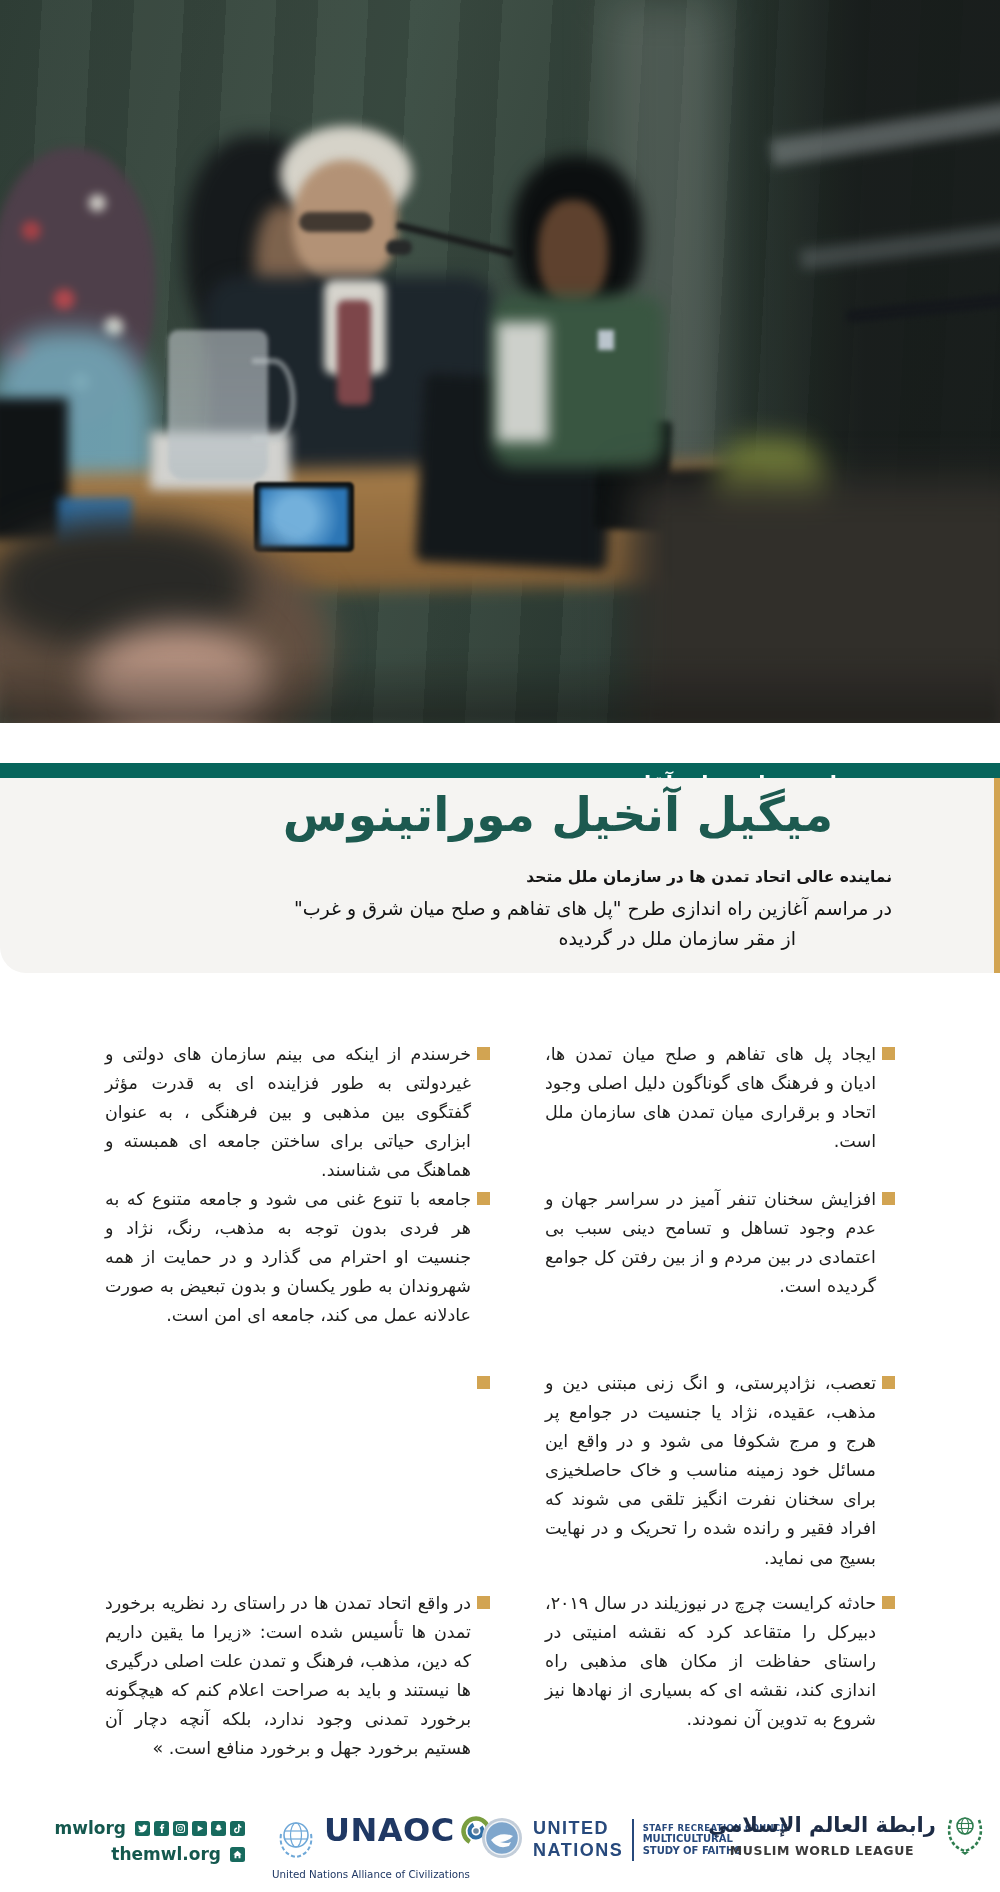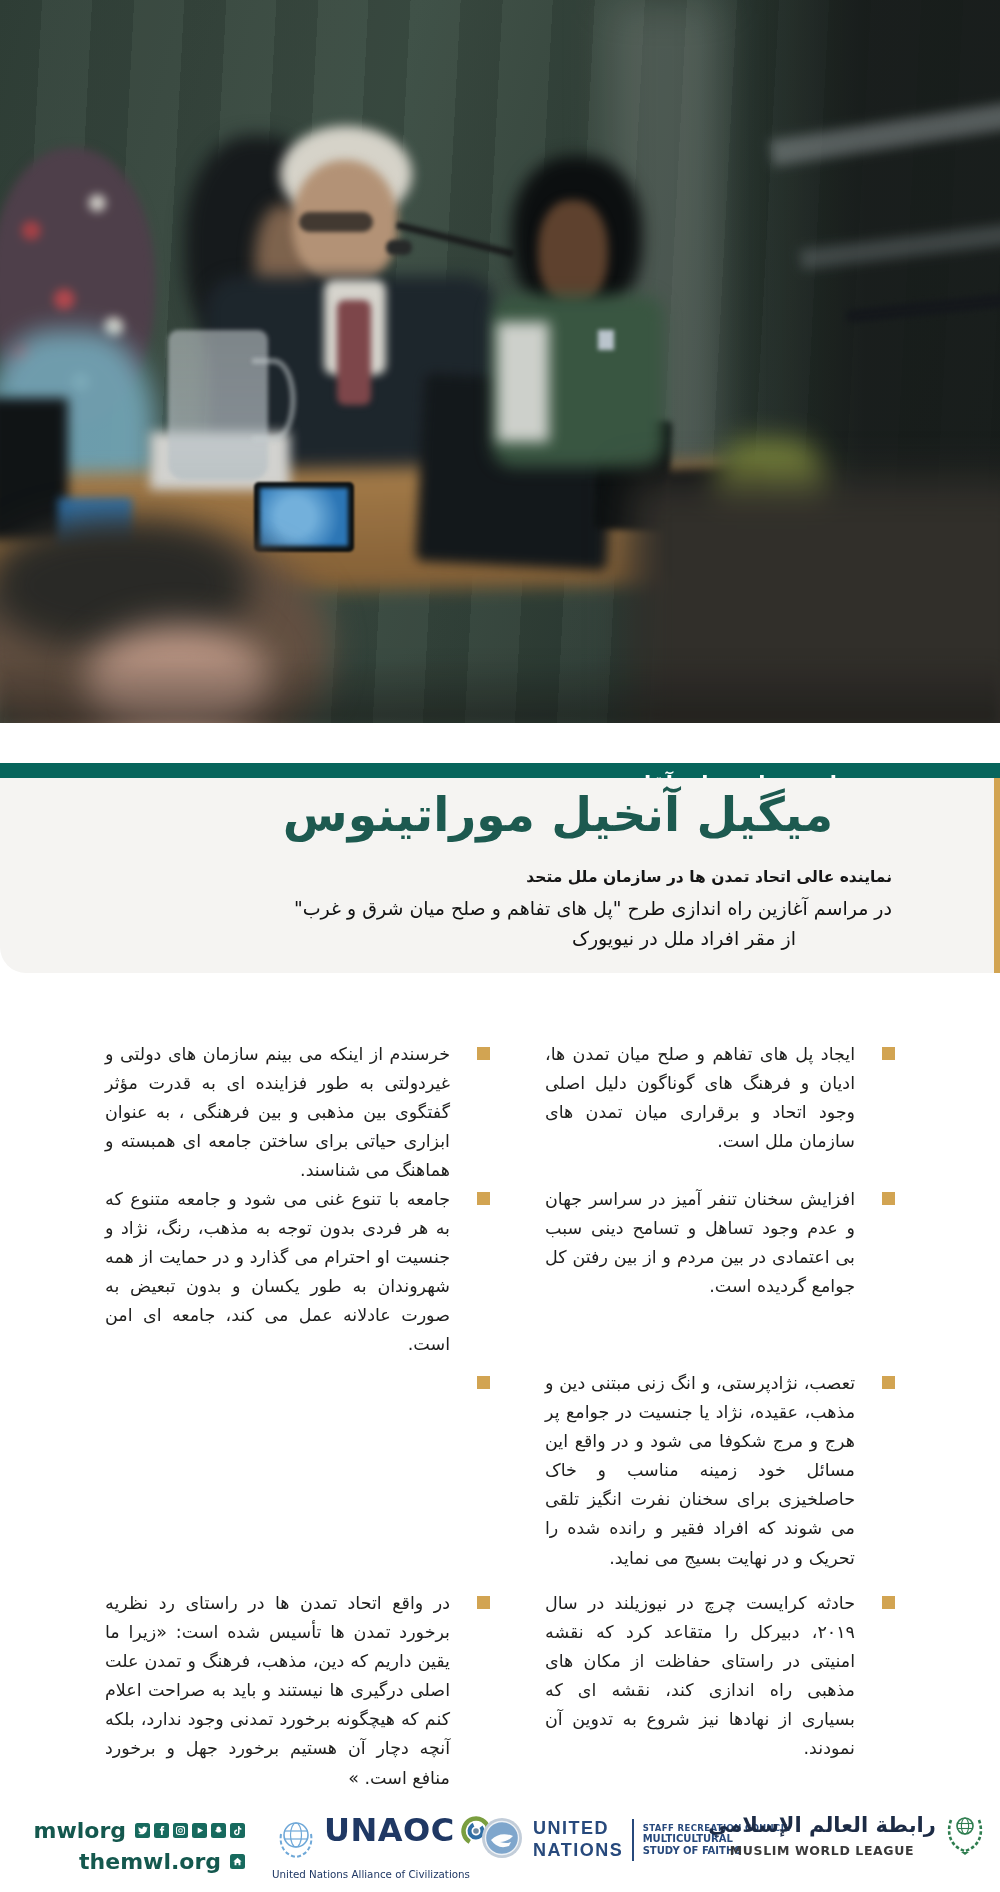--- a/index.html
+++ b/index.html
@@ -23,28 +23,28 @@
   .goldbar{position:absolute;top:0;right:0;width:6px;height:100%;background:#d2a452;}
   .card h1{margin:0;padding-top:8px;position:relative;left:58px;text-align:center;direction:rtl;
            font-size:47px;line-height:1.25;color:#1d5a50;font-weight:bold;}
   .role{position:absolute;top:90px;right:108px;direction:rtl;font-size:15.5px;font-weight:bold;color:#161616;}
   .event1{position:absolute;top:119px;right:108px;direction:rtl;font-size:19px;color:#121212;}
   .event2{position:absolute;top:149px;right:204px;direction:rtl;font-size:19px;color:#121212;}
   
   .quotes{position:absolute;top:1040px;right:105px;width:790px;display:grid;direction:rtl;
           grid-template-columns:350px 385px;column-gap:55px;
           grid-template-rows:minmax(138px,auto) minmax(184px,auto) minmax(220px,auto) auto;}
-  .q{display:flex;gap:27px;align-items:flex-start;}
+  .q{display:flex;gap:6px;align-items:flex-start;}
   .q .mk{width:13px;height:13px;background:#d2a452;margin-top:7px;flex:0 0 13px;}
   .q p{margin:0;font-size:17.5px;line-height:1.66;text-align:justify;color:#1f1f1d;direction:rtl;}
   
   .footer{position:absolute;left:0;top:1800px;width:1000px;height:80px;}
   .social{position:absolute;left:105px;top:18px;width:140px;color:#14584e;}
   .srow{display:flex;justify-content:flex-end;align-items:center;gap:4px;margin-bottom:6px;}
-  .srow .lbl{font-size:22px;font-weight:bold;margin-right:5px;color:#14584e;}
+  .srow .lbl{font-size:17px;font-weight:bold;margin-right:5px;color:#14584e;}
   .sq{width:15px;height:15px;background:#176a5e;border-radius:2.5px;display:flex;
       align-items:center;justify-content:center;flex:0 0 15px;}
   .unaoc{position:absolute;left:272px;top:14px;width:195px;}
   .unaoc .row{display:flex;gap:4px;}
   .unaoc .name{font-size:32px;font-weight:bold;color:#1f3864;letter-spacing:.5px;line-height:1;}
   .unaoc .cap{font-size:10.3px;color:#1f3864;margin-top:2px;text-align:center;white-space:nowrap;}
   .unlogo{position:absolute;left:480px;top:16px;display:flex;align-items:center;gap:9px;}
   .unlogo .uname{font-family:Liberation Sans, sans-serif;font-size:18px;font-weight:bold;color:#27497c;
                  letter-spacing:1.5px;line-height:1.2;}
   .unlogo .div{width:1.5px;height:42px;background:#27497c;}
@@ -108,21 +108,21 @@
 
   <div class="banner">
     <span>از سخنان جناب آقای</span>
   </div>
 
   <div class="card">
     <div class="goldbar"></div>
     <h1>میگیل آنخیل موراتینوس</h1>
     <div class="role">نماینده عالی اتحاد تمدن ها در سازمان ملل متحد</div>
     <div class="event1">در مراسم آغازین راه اندازی طرح "پل های تفاهم و صلح میان شرق و غرب"</div>
-    <div class="event2">از مقر افراد ملل در نیویورک</div>
+    <div class="event2">از مقر سازمان ملل در گردیده</div>
   </div>
 
   <div class="quotes">
     <div class="q">
         <span class="mk"></span>
         <p>ایجاد پل های تفاهم و صلح میان تمدن ها، ادیان و فرهنگ های گوناگون دلیل اصلی وجود اتحاد و برقراری میان تمدن های سازمان ملل است.</p>
       </div>
     <div class="q">
         <span class="mk"></span>
         <p>خرسندم از اینکه می بینم سازمان های دولتی و غیردولتی به طور فزاینده ای به قدرت مؤثر گفتگوی بین مذهبی و بین فرهنگی ، به عنوان ابزاری حیاتی برای ساختن جامعه ای همبسته و هماهنگ می شناسند.</p>

